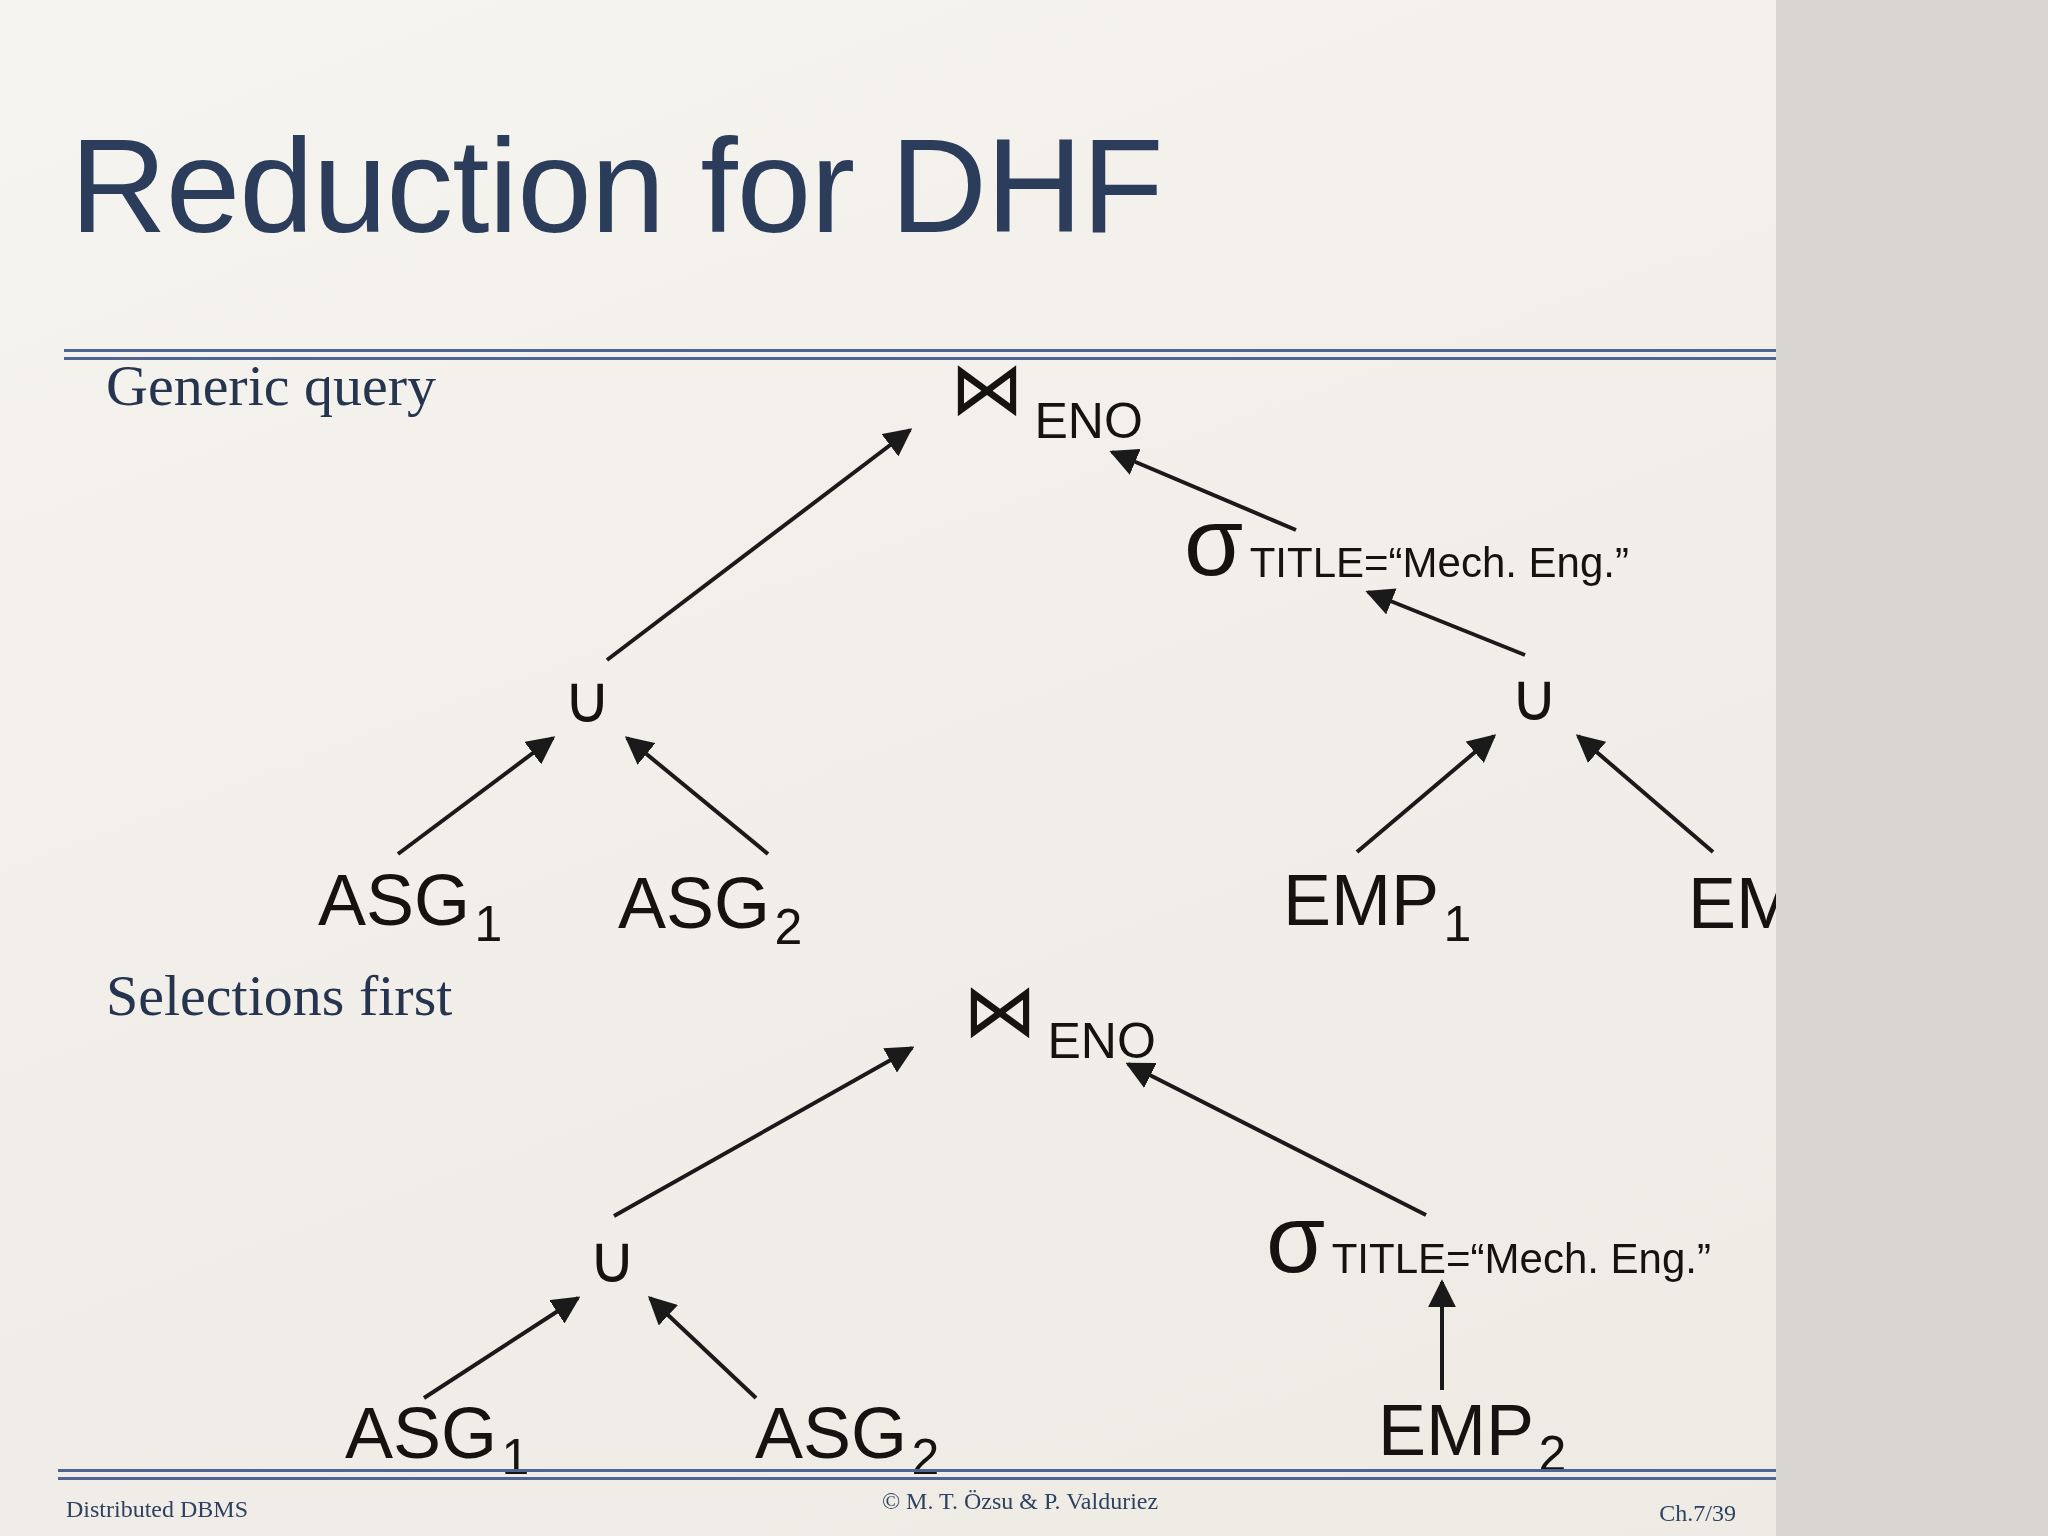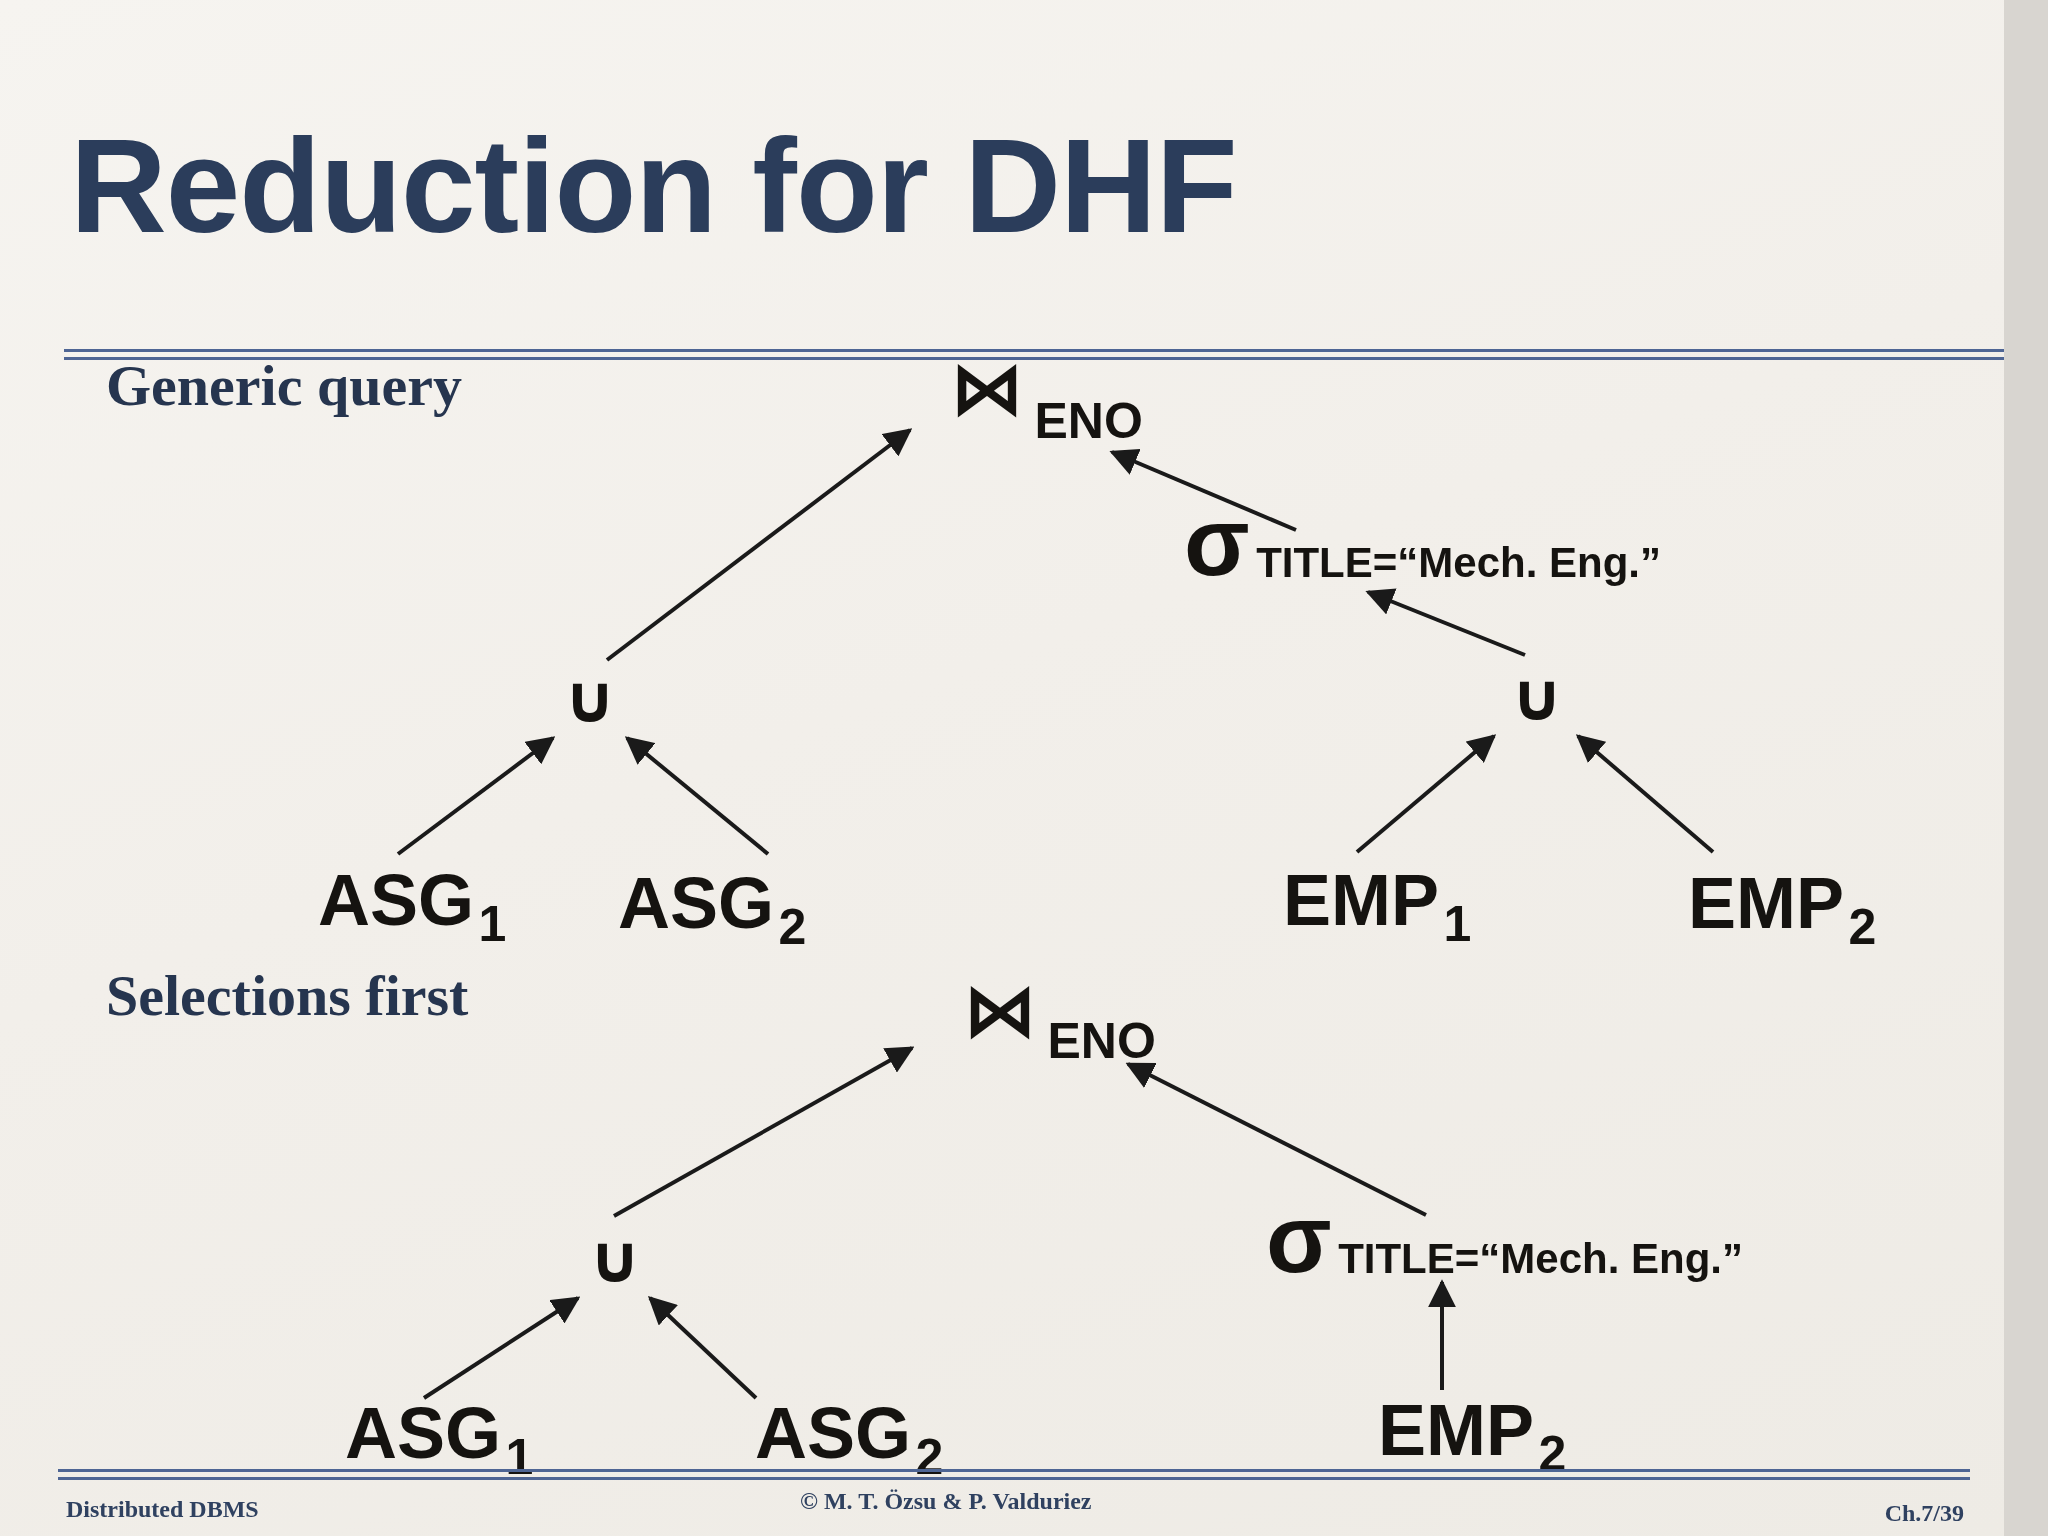--- a/index.html
+++ b/index.html
@@ -1,24 +1,23 @@
 <!DOCTYPE html>
 <html><head>
 <meta charset="utf-8">
 <style>
   html,body{margin:0;padding:0;background:#d8d5d0;}
   .slide{
     position:relative;
-    width:2004px;height:1536px;
+    width:1776px;height:1536px;
     overflow:hidden;
     background:
       linear-gradient(160deg, #f6f4f0 0%, #f2efea 45%, #eeebe5 100%);
     font-family:"Liberation Sans","DejaVu Sans",sans-serif;
     color:#1a1a1a;
-    font-weight:bold;
   }
   .title{
     position:absolute;left:70px;top:116px;
     font-size:134px;line-height:1.05;letter-spacing:-1px;
     color:#2b3d5b;white-space:nowrap;
   }
   .rule{position:absolute;height:3px;background:#4e6594;}
   .rule-top-1{left:64px;top:349px;width:1956px;}
   .rule-top-2{left:64px;top:357px;width:1956px;}
   .rule-bot-1{left:58px;top:1469px;width:1912px;}
@@ -39,21 +38,21 @@
   .sigmasub{font-size:42px;}
   .union{font-size:66px;}
   .leaf{font-size:72px;}
   .leafsub{font-size:50px;}
   .footer-text{
     position:absolute;
     font-family:"Liberation Serif","DejaVu Serif",serif;
     font-size:24px;color:#2f4160;white-space:nowrap;
   }
   .footer-left{left:66px;top:1496px;}
-  .footer-center{left:800px;top:1488px;width:480px;text-align:left;}
+  .footer-center{left:780px;top:1488px;width:480px;text-align:center;}
   .footer-right{right:40px;top:1500px;}
 </style>
 </head>
 <body>
 
 <div class="slide">
 
   <div class="title">Reduction for DHF</div>
 
   <div class="rule rule-top-1"></div>

